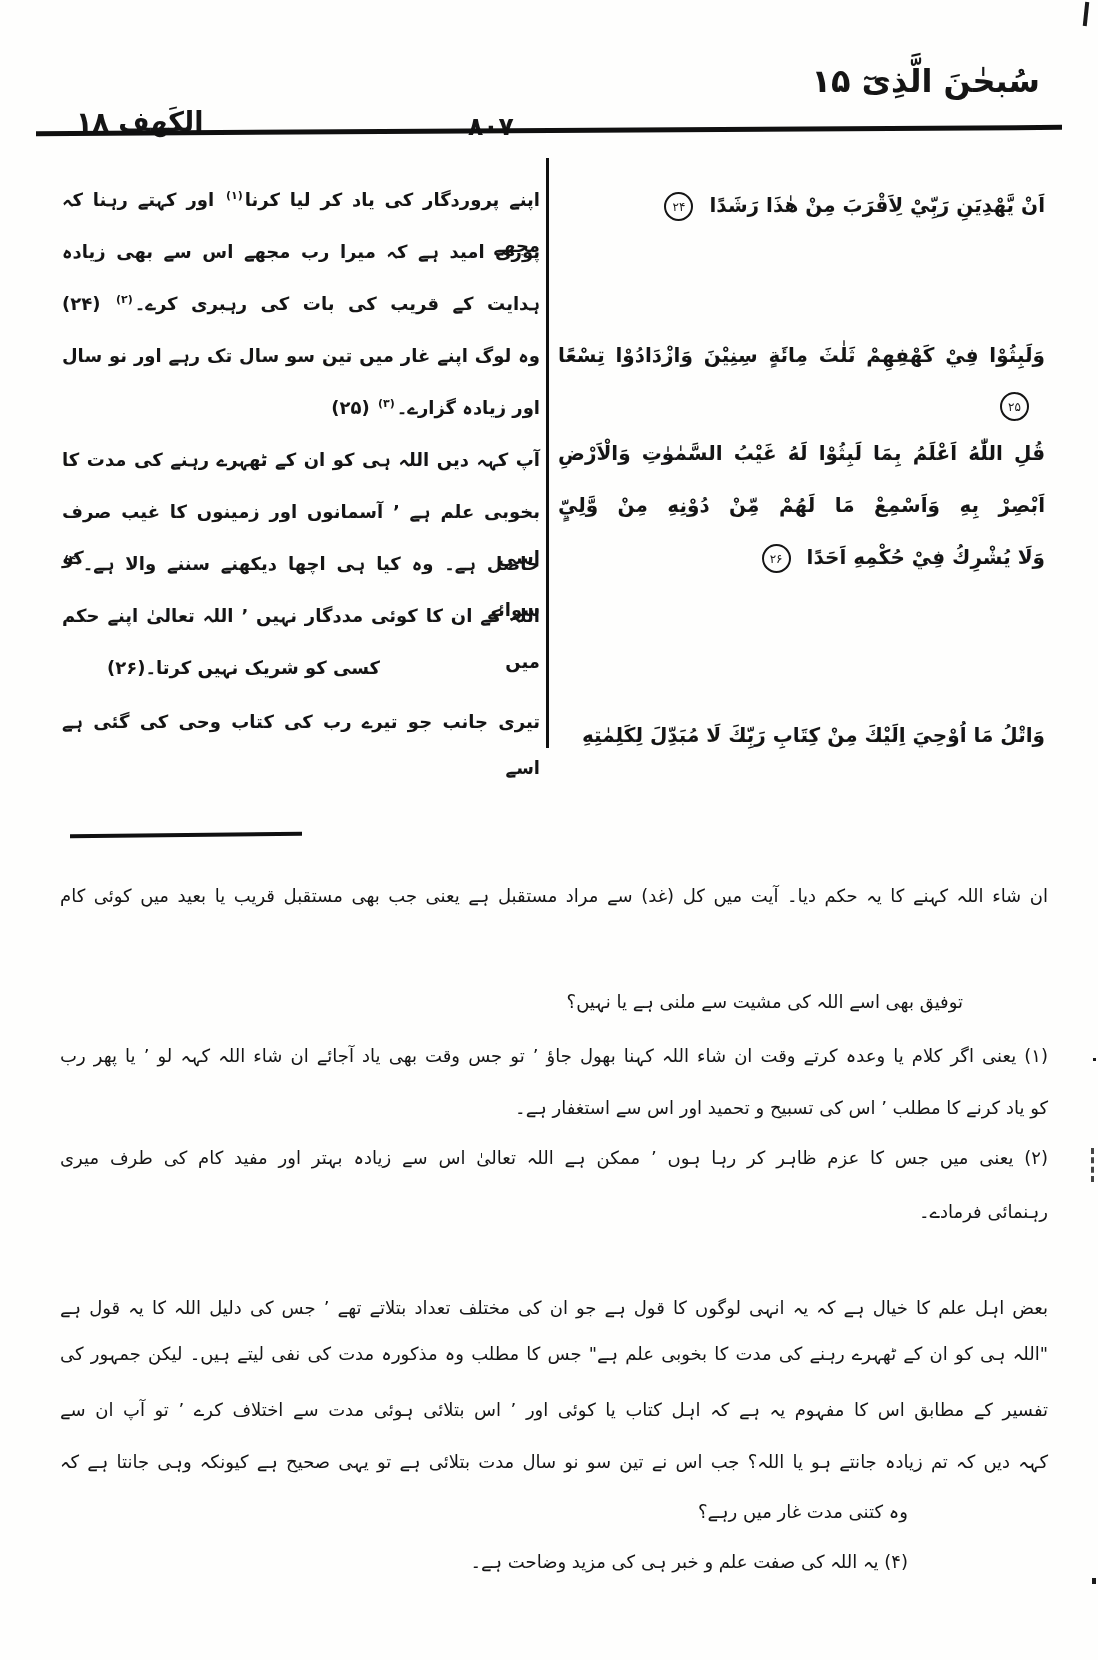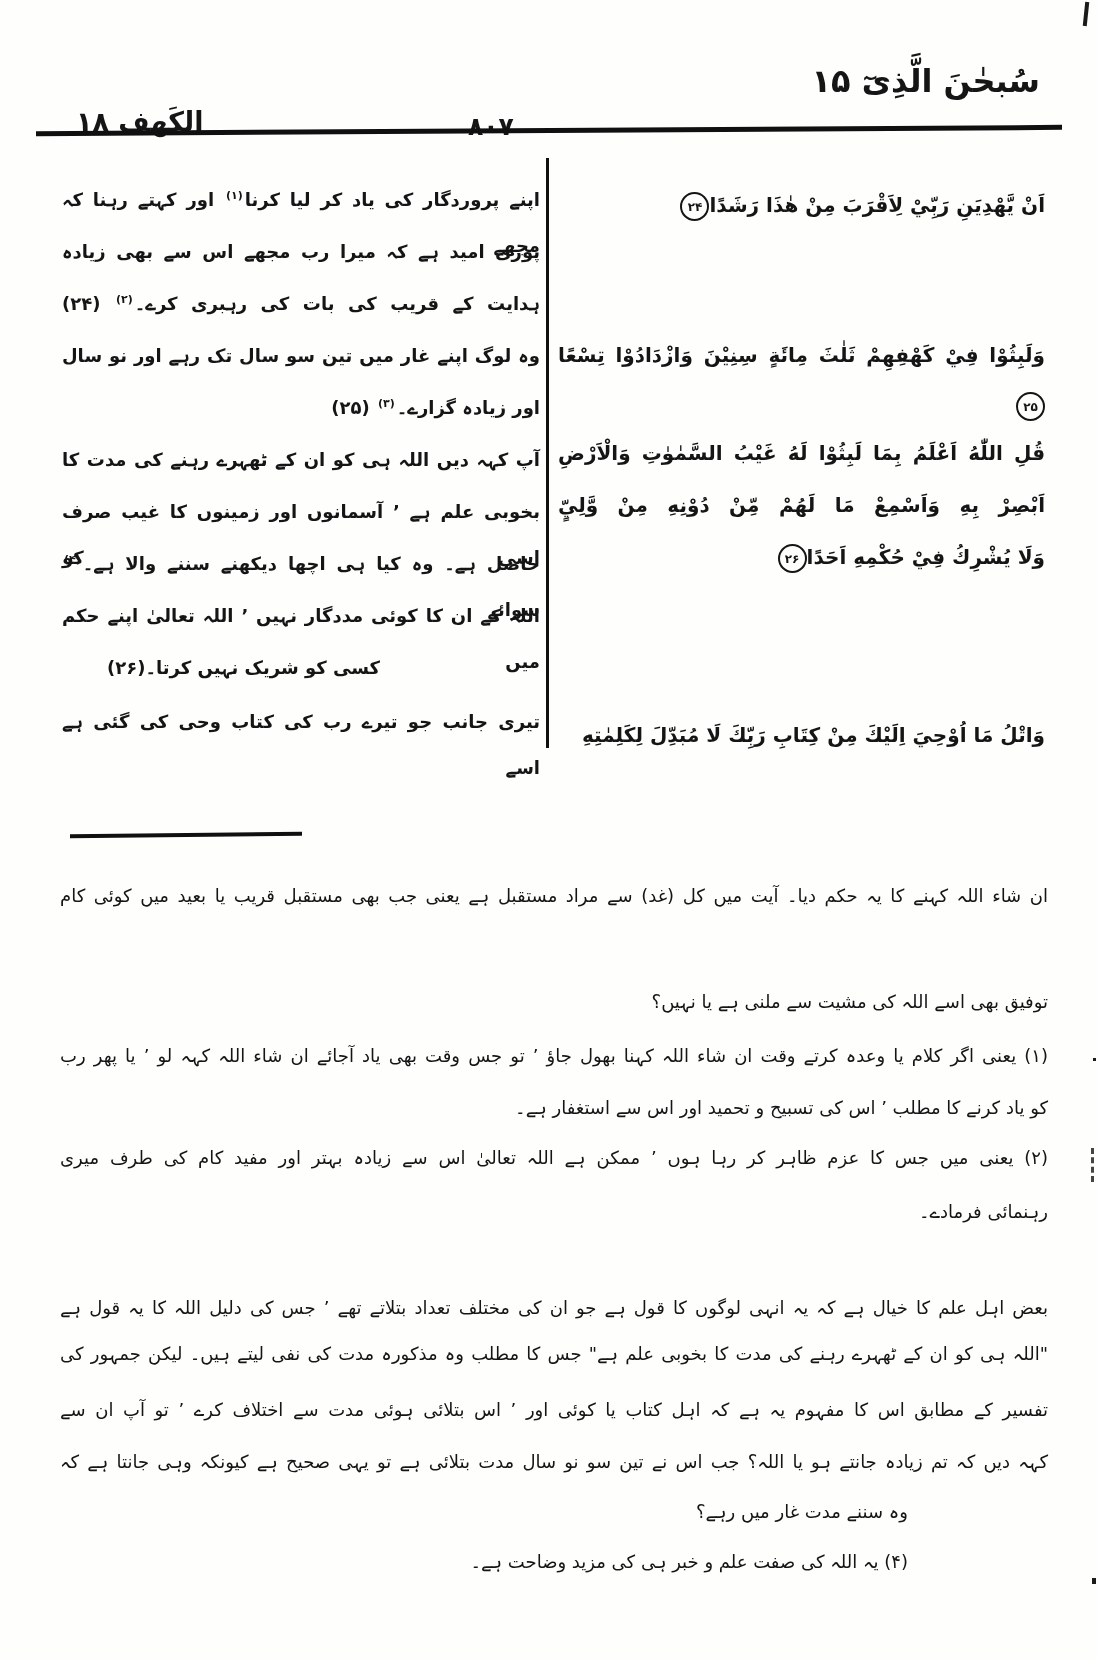--- a/index.html
+++ b/index.html
@@ -45,32 +45,32 @@
   }
   
   .f-line{
     font-size:18px;line-height:48px;height:48px;
   }
   
   .al-j{text-align:justify;text-align-last:justify;}
   .al-r{text-align:right;}
   .al-c{text-align:right;}
   .al-l{text-align:right;}
-  .ind-r85{padding-right:0;}
+  .ind-r85{padding-right:0;margin-right:85px;}
   .ind-r140{margin-right:140px;}
   .shift-l{padding-right:160px;}
   sup.fn-mark{
     font-size:11px;font-weight:bold;vertical-align:super;line-height:0;
     margin:0 2px;
   }
   .vbadge{
     display:inline-flex;align-items:center;justify-content:center;
     width:25px;height:25px;border:2px solid #151515;border-radius:50%;
-    font-size:12px;font-weight:bold;line-height:1;
-    margin:0 0;vertical-align:middle;
+    font-size:12px;font-weight:normal;line-height:1;
+    margin:0 16px;vertical-align:middle;
   }
   
   #fn-rule{
     position:absolute;top:833px;left:70px;width:232px;height:4px;
     background:#101010;transform:rotate(-0.6deg);
   }
   
   .artifact{position:absolute;background:#1a1a1a;}
   #art-corner{top:2px;left:1084px;width:4px;height:24px;transform:rotate(6deg);}
   #art-edge{
@@ -155,21 +155,21 @@
     <div class="line f-line al-j" style="top:858px">ان شاء اللہ کہنے کا یہ حکم دیا۔ آیت میں کل (غد) سے مراد مستقبل ہے یعنی جب بھی مستقبل قریب یا بعید میں کوئی کام</div>
     <div class="line f-line al-r ind-r85" style="top:964px">توفیق بھی اسے اللہ کی مشیت سے ملنی ہے یا نہیں؟</div>
     <div class="line f-line al-j" style="top:1018px">(۱) یعنی اگر کلام یا وعدہ کرتے وقت ان شاء اللہ کہنا بھول جاؤ ’ تو جس وقت بھی یاد آجائے ان شاء اللہ کہہ لو ’ یا پھر رب</div>
     <div class="line f-line al-c" style="top:1070px">کو یاد کرنے کا مطلب ’ اس کی تسبیح و تحمید اور اس سے استغفار ہے۔</div>
     <div class="line f-line al-j" style="top:1120px">(۲) یعنی میں جس کا عزم ظاہر کر رہا ہوں ’ ممکن ہے اللہ تعالیٰ اس سے زیادہ بہتر اور مفید کام کی طرف میری</div>
     <div class="line f-line al-l" style="top:1174px">رہنمائی فرمادے۔</div>
     <div class="line f-line al-j" style="top:1270px">بعض اہل علم کا خیال ہے کہ یہ انہی لوگوں کا قول ہے جو ان کی مختلف تعداد بتلاتے تھے ’ جس کی دلیل اللہ کا یہ قول ہے</div>
     <div class="line f-line al-j" style="top:1316px">"اللہ ہی کو ان کے ٹھہرے رہنے کی مدت کا بخوبی علم ہے" جس کا مطلب وہ مذکورہ مدت کی نفی لیتے ہیں۔ لیکن جمہور کی</div>
     <div class="line f-line al-j" style="top:1372px">تفسیر کے مطابق اس کا مفہوم یہ ہے کہ اہل کتاب یا کوئی اور ’ اس بتلائی ہوئی مدت سے اختلاف کرے ’ تو آپ ان سے</div>
     <div class="line f-line al-j" style="top:1424px">کہہ دیں کہ تم زیادہ جانتے ہو یا اللہ؟ جب اس نے تین سو نو سال مدت بتلائی ہے تو یہی صحیح ہے کیونکہ وہی جانتا ہے کہ</div>
-    <div class="line f-line al-r ind-r140" style="top:1474px">وہ سننے مدت غار میں رہے؟</div>
+    <div class="line f-line al-r ind-r140" style="top:1474px">وہ کتنی مدت غار میں رہے؟</div>
     <div class="line f-line al-r ind-r140" style="top:1524px">(۴) یہ اللہ کی صفت علم و خبر ہی کی مزید وضاحت ہے۔</div>
   </div>
 
   <div class="artifact" id="art-corner"></div>
   <div id="art-edge"></div>
   <div class="artifact" id="art-dot1"></div>
   <div class="artifact" id="art-dot2"></div>
 
 </div>
 

